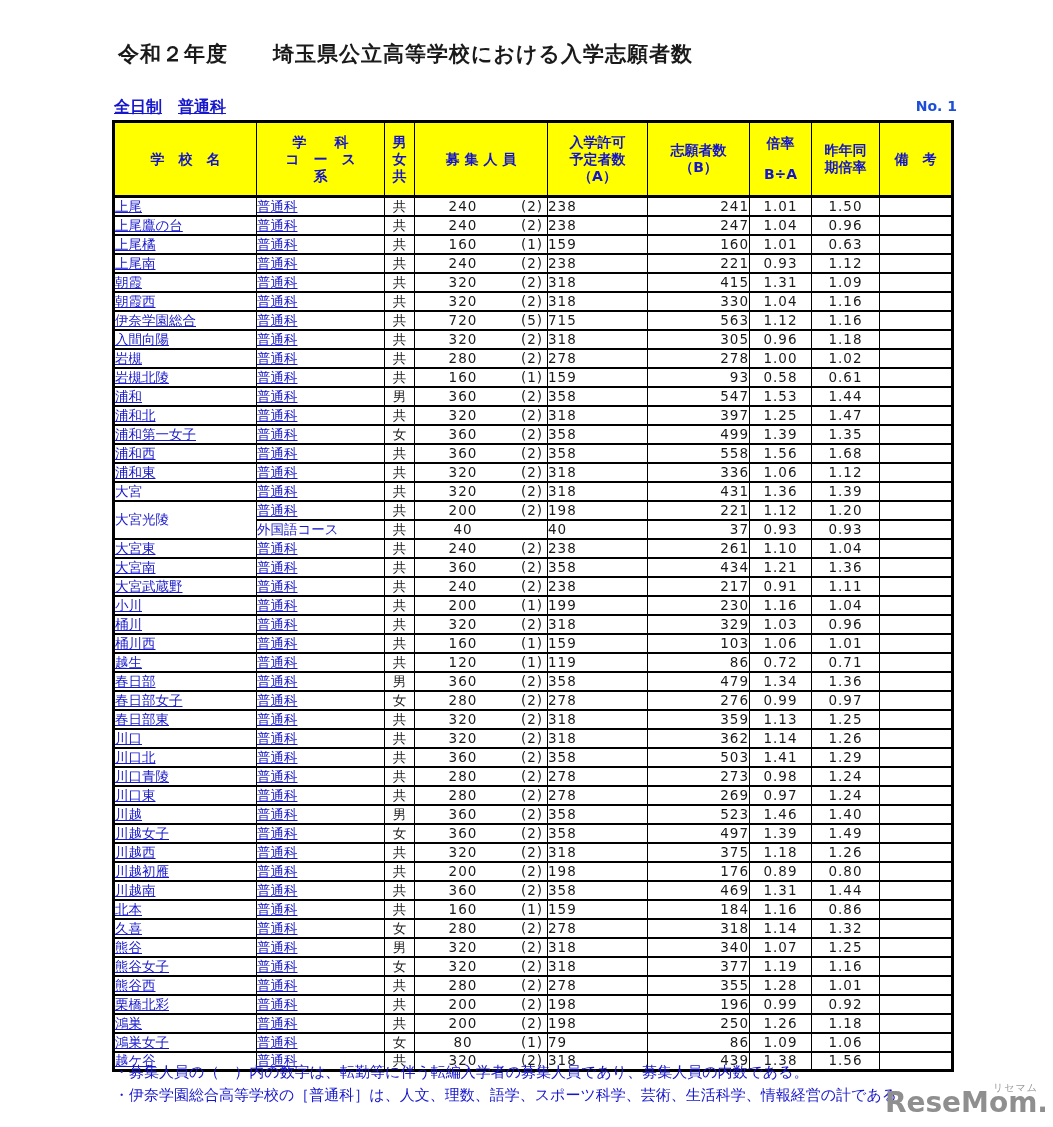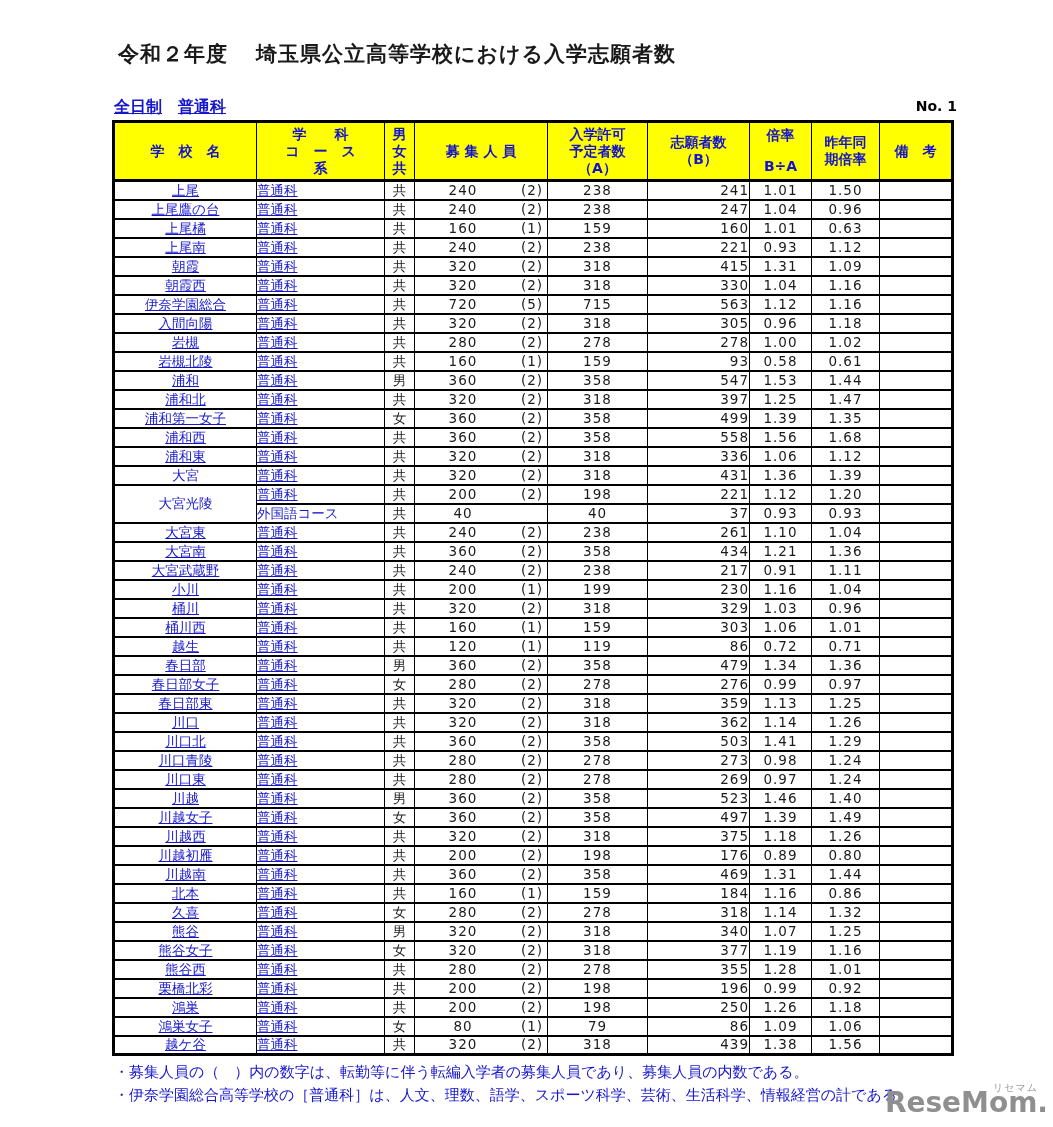--- a/index.html
+++ b/index.html
@@ -5,27 +5,27 @@
   html,body{margin:0;padding:0;}
   body{
     width:1053px;height:1127px;background:#ffffff;position:relative;
     font-family:"DejaVu Sans","Liberation Sans",sans-serif;
     overflow:hidden;
   }
   .page{position:absolute;inset:0;background:#fff;}
 
   
   .title{position:absolute;left:118px;top:40px;font-size:21px;font-weight:bold;color:#1a1a1a;letter-spacing:1px;white-space:nowrap;}
-  .title .t2{margin-left:28px;}
+  .title .t2{margin-left:45px;}
 
   
   .subhead-left{position:absolute;left:114px;top:97px;font-size:16px;font-weight:bold;color:#1717cc;white-space:nowrap;}
   .subhead-left span{text-decoration:underline;}
   .subhead-left .gap{margin-left:16px;}
-  .page-no{position:absolute;top:98px;left:895px;width:62px;text-align:right;font-size:14px;font-weight:bold;color:#000000;}
+  .page-no{position:absolute;top:98px;left:895px;width:62px;text-align:right;font-size:14px;font-weight:bold;color:#1d4ed8;}
 
   
   table.main{
     position:absolute;left:112px;top:120px;
     border-collapse:collapse;table-layout:fixed;
     border:3px solid #000;
   }
   table.main th, table.main td{
     border:1px solid #000;
     padding:0;margin:0;overflow:hidden;white-space:nowrap;
@@ -33,36 +33,36 @@
   table.main td{border-top-width:2px;border-bottom-width:2px;}
   thead th{
     background:#ffff00;color:#1414cc;font-weight:bold;font-size:14px;
     text-align:center;vertical-align:middle;border-bottom:3px solid #000 !important;
     line-height:17px;
   }
   thead tr{height:56px;}
   tbody tr{height:19px;}
   tbody td{font-size:13.5px;color:#1a1a1a;vertical-align:middle;line-height:15px;}
 
-  .c-school{text-align:center;padding-left:10px;}
+  .c-school{text-align:left;padding-left:10px;}
   .c-course{text-align:left;padding-left:4px;}
   .c-gender{text-align:center;}
   .c-cap .cap-wrap{display:flex;align-items:center;}
   .c-cap .cap-main{flex:1;text-align:center;}
   .c-cap .cap-note{width:32px;text-align:right;padding-right:4px;}
-  .c-a{text-align:center;padding-right:6px;}
+  .c-a{text-align:left;padding-right:6px;}
   .c-b{text-align:right;padding-right:4px;}
   .c-ratio,.c-prev{text-align:center;letter-spacing:1px;}
   .num{letter-spacing:1px;}
 
   .link{color:#1717cc;text-decoration:underline;cursor:pointer;}
   .plain-blue{color:#1717cc;text-decoration:none;}
 
   .hdr-gender div{line-height:17px;}
-  .hdr-ratio{display:flex;flex-direction:column;justify-content:space-between;height:48px;padding:4px 0;}
+  .hdr-ratio{display:flex;flex-direction:column;justify-content:space-between;height:48px;padding:12px 0;}
   .hdr-stack div{line-height:17px;}
 
   
   .notes{position:absolute;left:114px;top:1061px;font-size:15px;font-weight:normal;color:#1717cc;line-height:23px;white-space:nowrap;}
 
   
   .watermark{position:absolute;right:5px;bottom:8px;color:#8f8f8f;}
   .wm-text{font-size:28px;font-weight:bold;letter-spacing:0px;font-family:"DejaVu Sans","Liberation Sans",sans-serif;}
   .wm-ruby{position:absolute;top:-5px;right:10px;font-size:10px;letter-spacing:1px;color:#9a9a9a;}
 </style>
@@ -500,21 +500,21 @@
           <td class="c-school"><span class="link">桶川西</span></td>
           <td class="c-course"><span class="link">普通科</span></td>
           <td class="c-gender">共</td>
           <td class="c-cap">
             <div class="cap-wrap">
               <span class="cap-main num">160</span>
               <span class="cap-note num">(1)</span>
             </div>
           </td>
           <td class="c-a num">159</td>
-          <td class="c-b num">303</td>
+          <td class="c-b num">103</td>
           <td class="c-ratio">1.06</td>
           <td class="c-prev">1.01</td>
           <td class="c-remarks"></td>
         </tr>
         <tr>
           <td class="c-school"><span class="link">越生</span></td>
           <td class="c-course"><span class="link">普通科</span></td>
           <td class="c-gender">共</td>
           <td class="c-cap">
             <div class="cap-wrap">

